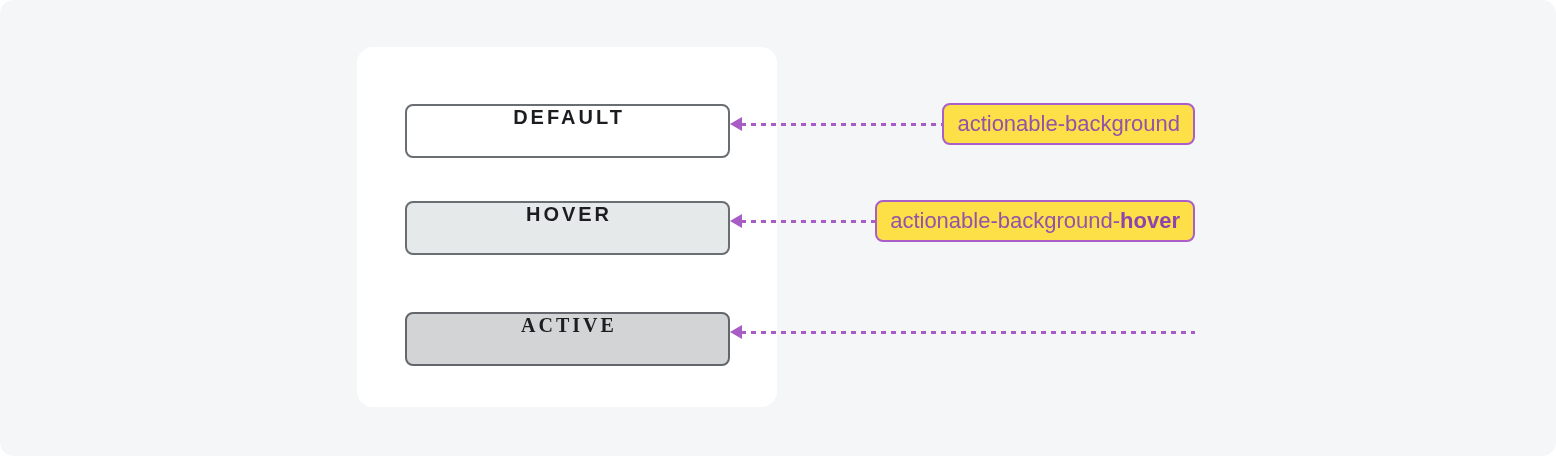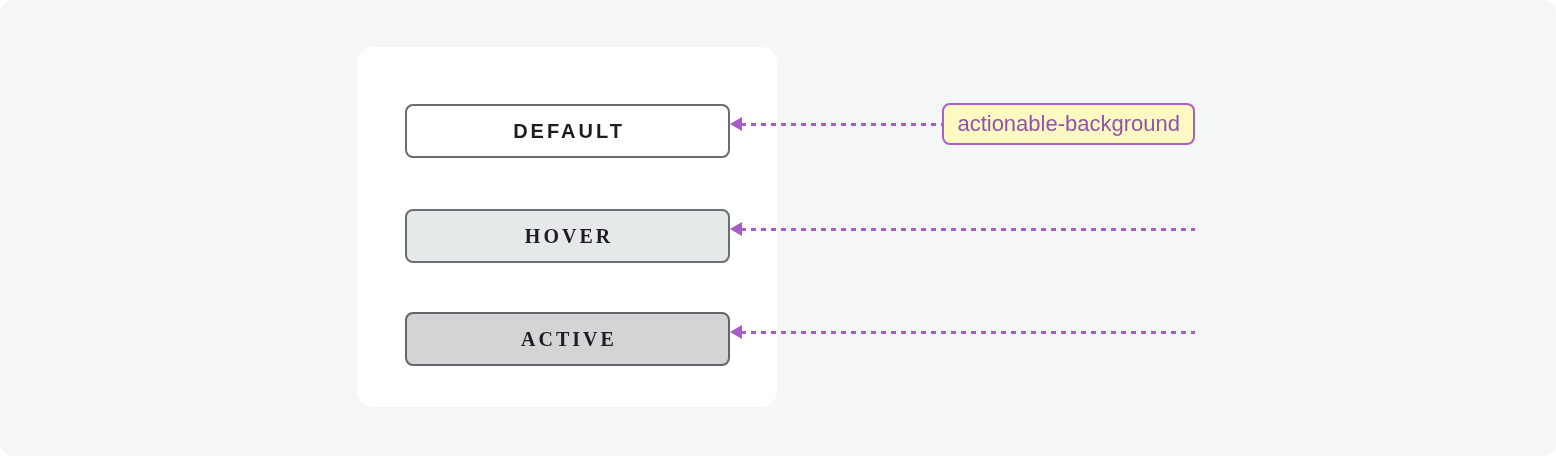--- a/index.html
+++ b/index.html
@@ -27,32 +27,32 @@
   }
   .state-row {
     position: absolute;
     left: 405px;
     width: 790px;
     height: 54px;
     display: flex;
     align-items: center;
   }
   .row-default { top: 97px; }
-  .row-hover   { top: 202px; font-family: Liberation Serif, serif; }
+  .row-hover   { top: 194px; }
   .row-active  { top: 305px; font-family: Liberation Serif, serif; }
 
   .state-button {
     box-sizing: border-box;
     width: 325px;
     height: 54px;
     flex: 0 0 325px;
     border: 2px solid #696e73;
     border-radius: 8px;
     display: flex;
-    align-items: center;
+    align-items: flex-start;
     justify-content: center;
     cursor: pointer;
     margin-top: 14px;
   }
   .state-button.default { background: #ffffff; }
   .state-button.hover   { background: #e6e9ea; }
   .state-button.active  { background: #d2d4d5; border-color: #63676c; }
 
   .state-button-label {
     font-weight: 700;
@@ -84,21 +84,21 @@
     width: 0;
     height: 0;
     border-top: 7px solid transparent;
     border-bottom: 7px solid transparent;
     border-right: 12px solid #a85cc5;
   }
 
   .token-pill {
     box-sizing: border-box;
     flex: 0 0 auto;
-    background: #fef9c3;
+    background: #fde047;
     border: 2px solid #aa5fc8;
     border-radius: 8px;
     padding: 4px 13px;
     font-size: 22px;
     line-height: 30px;
     color: #9353a9;
     white-space: nowrap;
   }
   .token-pill b { font-weight: 700; color: #8e44ad; }
 </style>
@@ -121,20 +121,21 @@
   </div>
 
   <div class="state-row row-hover">
     <div class="state-button hover">
       <span class="state-button-label">HOVER</span>
     </div>
     <div class="arrow">
       <span class="head"></span>
       <span class="dash-line"></span>
     </div>
+    <div class="token-pill"><span>actionable-background-</span><b>hover</b></div>
   </div>
 
   <div class="state-row row-active">
     <div class="state-button active">
       <span class="state-button-label">ACTIVE</span>
     </div>
     <div class="arrow">
       <span class="head"></span>
       <span class="dash-line"></span>
     </div>

